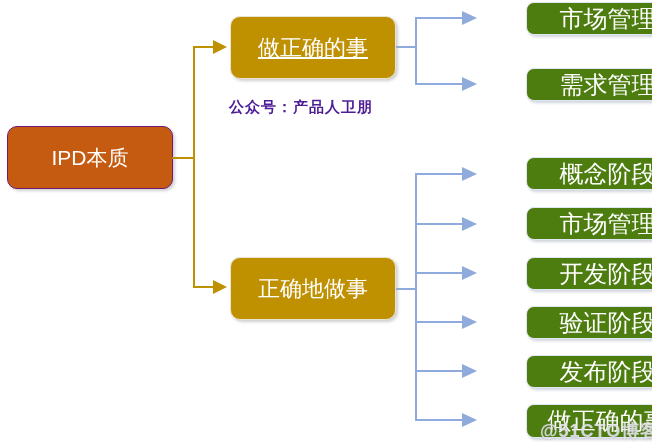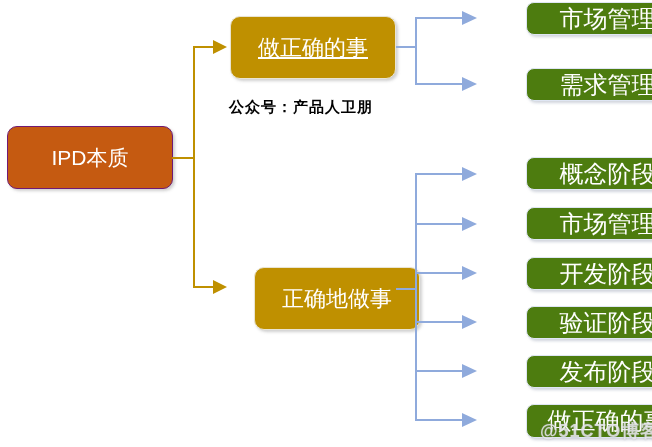--- a/index.html
+++ b/index.html
@@ -30,21 +30,21 @@
   }
   .node-branch {
     width: 166px; height: 63px;
     background: #BF9000;
     border: 1px solid #e9e4d2;
     border-radius: 10px;
     font-size: 22px;
     box-shadow: 2px 2px 3px rgba(120,120,120,0.35);
   }
   .node-branch-top { left: 230px; top: 16px; text-decoration: underline; }
-  .node-branch-bottom { left: 230px; top: 267px; margin-left: 24px; }
+  .node-branch-bottom { left: 230px; top: 257px; }
   .node-leaf {
     left: 478px; width: 163px; height: 33px;
     background: #4d7c0f;
     border: 1px solid #dfe6f4;
     border-radius: 8px;
     font-size: 24px;
     box-shadow: 2px 2px 3px rgba(140,150,170,0.4);
     margin-left: 48px;
   }
   .line { position: absolute; }
@@ -56,21 +56,21 @@
     border-top: 7px solid transparent;
     border-bottom: 7px solid transparent;
   }
   .arrow-gold { border-left: 14px solid #BF9000; }
   .arrow-blue { border-left: 15px solid #8FAADC; }
   .wm-wechat {
     position: absolute;
     left: 229px; top: 98px;
     font-size: 15px;
     font-weight: bold;
-    color: #000000;
+    color: #4c1d95;
     letter-spacing: 1px;
     white-space: nowrap;
   }
   .wm-site {
     position: absolute;
     left: 540px; top: 419px;
     font-size: 18px;
     font-weight: bold;
     color: rgba(236,236,240,0.82);
     text-shadow: 0 0 2px rgba(140,140,150,0.55);

